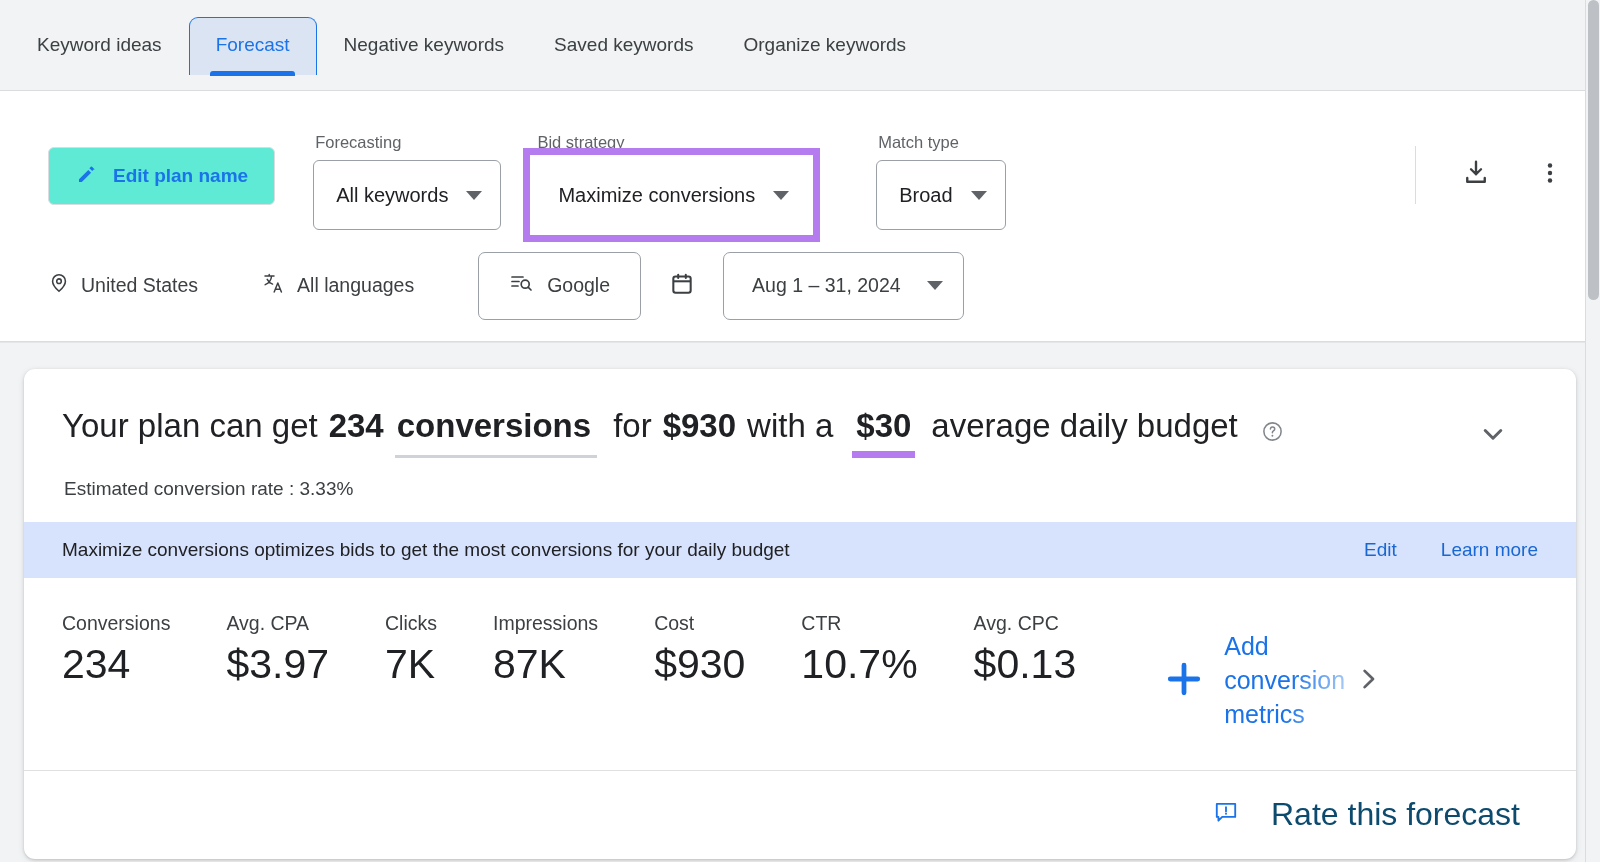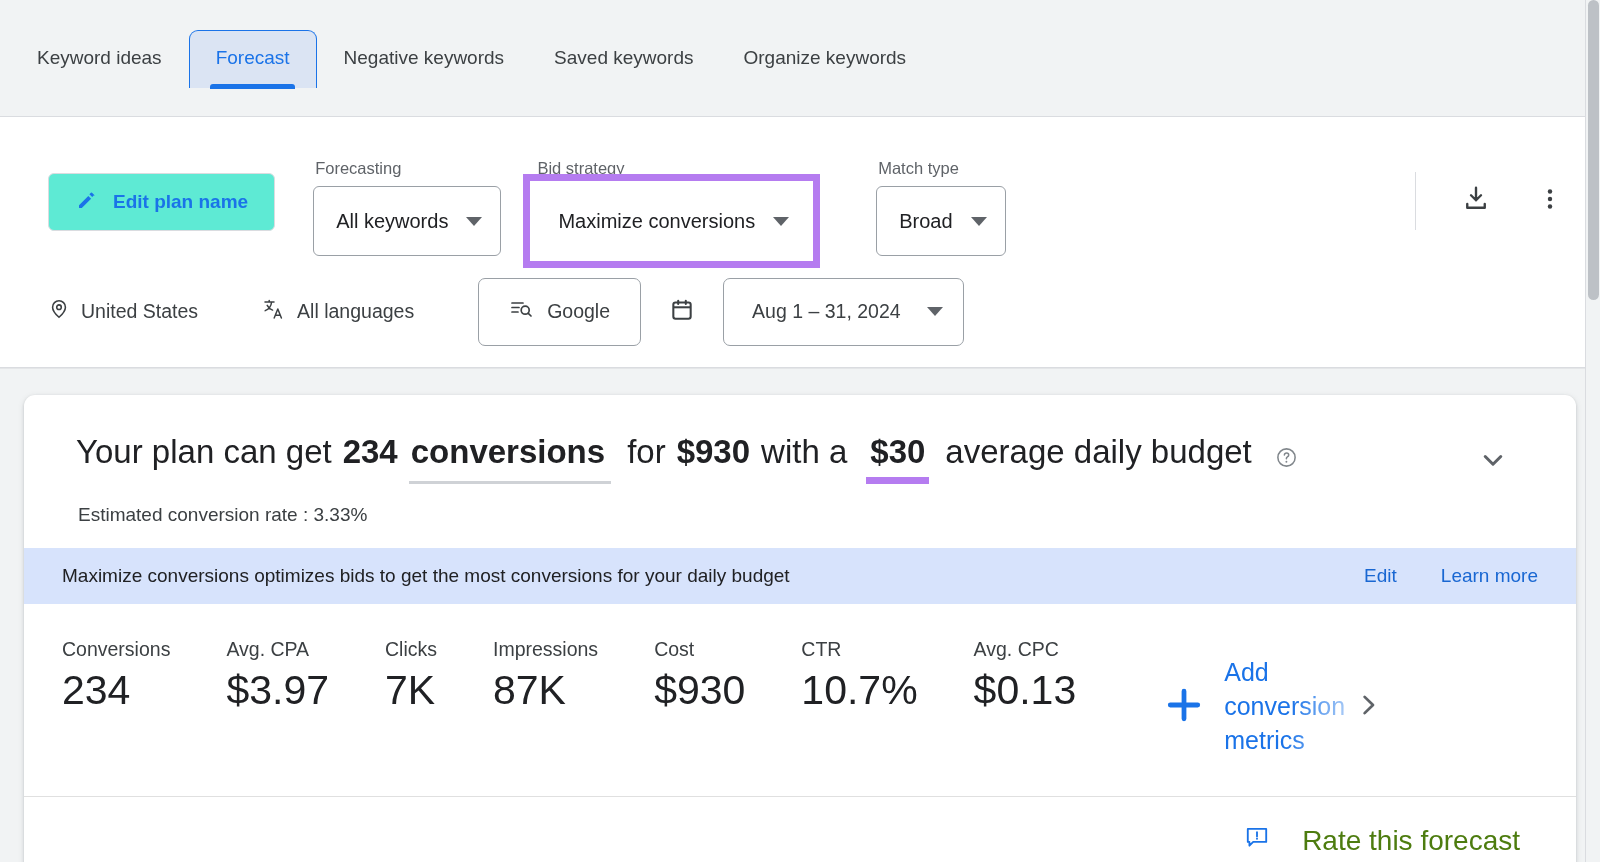--- a/index.html
+++ b/index.html
@@ -15,21 +15,21 @@
     font-family: "Liberation Sans", "DejaVu Sans", sans-serif;
     background: #f1f3f4;
     color: #202124;
     -webkit-font-smoothing: antialiased;
   }
 
   .app { position: relative; width: 1600px; height: 862px; overflow: hidden; }
 
   
   .tabbar {
-    height: 116px;
+    height: 90px;
     background: #f1f3f4;
     display: flex;
     align-items: center;
     padding-left: 14px;
     gap: 4px;
     position: relative;
   }
   .tab {
     font-size: 19px;
     color: #3c4043;
@@ -205,21 +205,21 @@
   
   .card-wrap { padding: 26px 0 0 24px; }
   .card {
     background: #fff;
     border-radius: 11px;
     box-shadow: 0 1px 3px rgba(60,64,67,.22), 0 2px 7px rgba(60,64,67,.10);
     width: 1552px;
     overflow: hidden;
   }
 
-  .headline-block { padding: 36px 40px 22px 52px; position: relative; }
+  .headline-block { padding: 36px 40px 22px 38px; position: relative; }
 
   .headline {
     font-size: 33px;
     color: #202124;
     line-height: 1.25;
     display: flex;
     align-items: baseline;
     flex-wrap: nowrap;
     white-space: nowrap;
   }
@@ -326,22 +326,22 @@
     height: 88px;
     display: flex;
     align-items: center;
     justify-content: flex-end;
     padding-right: 56px;
   }
   .rate-link {
     display: flex;
     align-items: center;
     gap: 32px;
-    color: #4d7c0f;
-    font-size: 28px;
+    color: #0c4a6e;
+    font-size: 32px;
     cursor: pointer;
   }
 
   
   .vscroll {
     position: absolute;
     top: 0; right: 0;
     width: 15px; height: 862px;
     background: #f1f3f4;
     border-left: 1px solid #dadce0;

